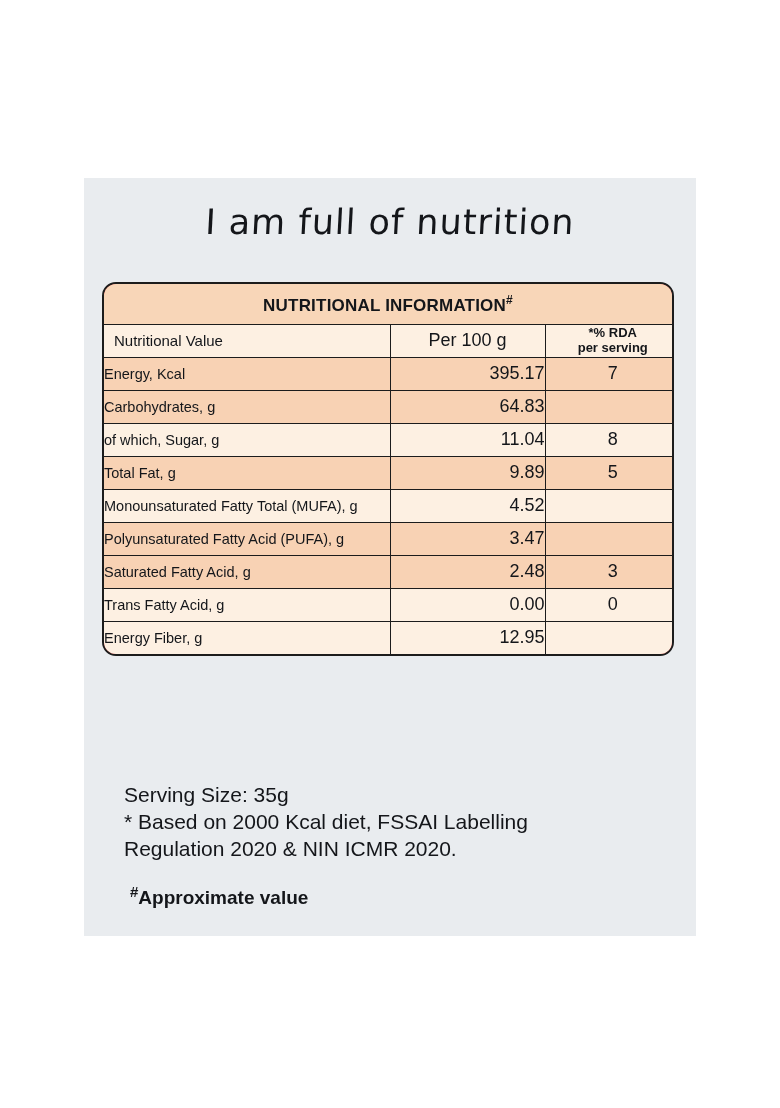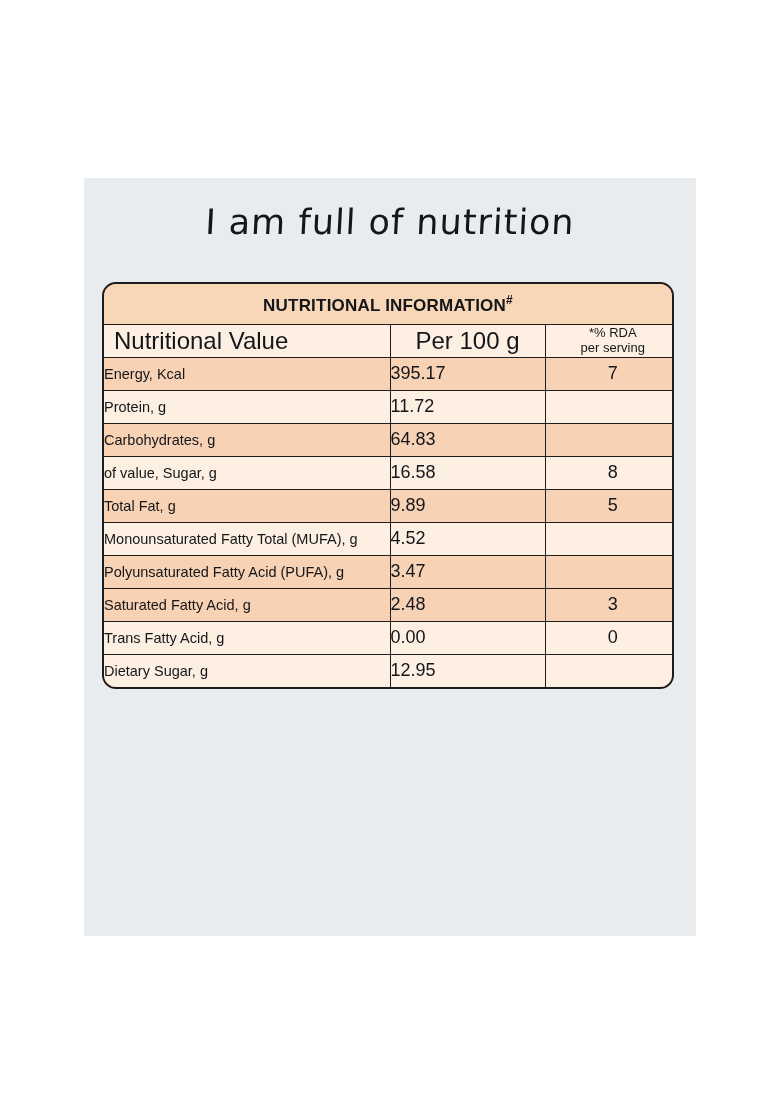--- a/index.html
+++ b/index.html
@@ -74,43 +74,43 @@
   table.nut td:last-child { border-right: none; }
   .col-name { width: 286px; }
   .col-per  { width: 155px; }
   .col-rda  { width: 135px; }
 
   .hdr td {
     background: #fdf0e2;
     height: 46px;
   }
   .hdr .h-name {
-    font-size: 24px;
+    font-size: 15px;
     padding-left: 10px;
   }
   .hdr .h-per {
-    font-size: 24px;
+    font-size: 18px;
     text-align: center;
   }
   .hdr .h-rda {
     font-size: 13px;
-    font-weight: normal;
+    font-weight: bold;
     text-align: center;
     line-height: 1.15;
   }
   .row-odd td  { background: #f8d2b4; margin-left: 44px; }
   .row-even td { background: #fdf0e2; }
 
   .c-name {
     font-size: 14.5px;
     padding-left: 10px;
   }
   .c-val {
     font-size: 18px;
-    text-align: left;
+    text-align: right;
   }
   .c-rda {
     font-size: 18px;
     text-align: center;
   }
   .footnotes {
     position: absolute;
     left: 40px;
     top: 604px;
     width: 540px;
@@ -152,33 +152,28 @@
             <div>*% RDA</div>
             <div>per serving</div>
           </td>
         </tr>
 
         <tr class="row-odd">
           <td class="c-name">Energy, Kcal</td>
           <td class="c-val">395.17</td>
           <td class="c-rda">7</td>
         </tr>
-        <tr class="row-even">
-          <td class="c-name">Protein, g</td>
-          <td class="c-val">11.72</td>
-          <td class="c-rda"></td>
-        </tr>
         <tr class="row-odd">
           <td class="c-name">Carbohydrates, g</td>
           <td class="c-val">64.83</td>
           <td class="c-rda"></td>
         </tr>
         <tr class="row-even">
-          <td class="c-name">of value, Sugar, g</td>
-          <td class="c-val">16.58</td>
+          <td class="c-name">of which, Sugar, g</td>
+          <td class="c-val">11.04</td>
           <td class="c-rda">8</td>
         </tr>
         <tr class="row-odd">
           <td class="c-name">Total Fat, g</td>
           <td class="c-val">9.89</td>
           <td class="c-rda">5</td>
         </tr>
         <tr class="row-even">
           <td class="c-name">Monounsaturated Fatty Total (MUFA), g</td>
           <td class="c-val">4.52</td>
@@ -193,22 +188,28 @@
           <td class="c-name">Saturated Fatty Acid, g</td>
           <td class="c-val">2.48</td>
           <td class="c-rda">3</td>
         </tr>
         <tr class="row-even">
           <td class="c-name">Trans Fatty Acid, g</td>
           <td class="c-val">0.00</td>
           <td class="c-rda">0</td>
         </tr>
         <tr class="row-even">
-          <td class="c-name">Dietary Sugar, g</td>
+          <td class="c-name">Energy Fiber, g</td>
           <td class="c-val">12.95</td>
           <td class="c-rda"></td>
         </tr>
       </tbody>
     </table>
   </div>
 
+  <div class="footnotes">
+    <div class="fn-line">Serving Size: 35g</div>
+    <div class="fn-line">* Based on 2000 Kcal diet, FSSAI Labelling</div>
+    <div class="fn-line">Regulation 2020 &amp; NIN ICMR 2020.</div>
+    <div class="fn-approx"><sup>#</sup><span>Approximate value</span></div>
+  </div>
 
 </div>
 
 </body></html>

